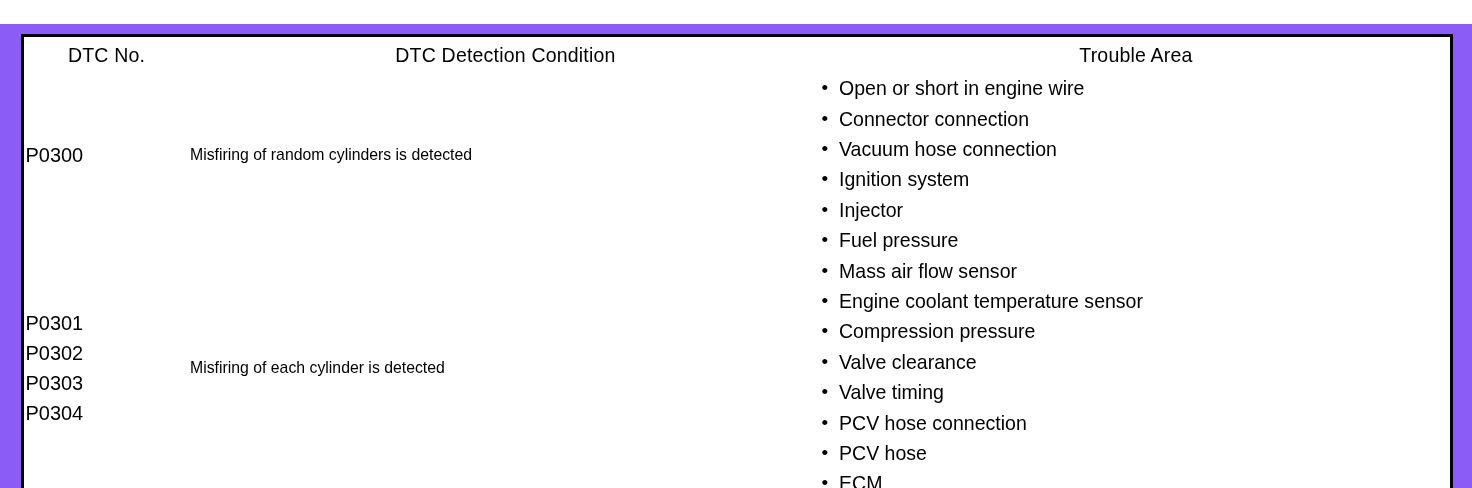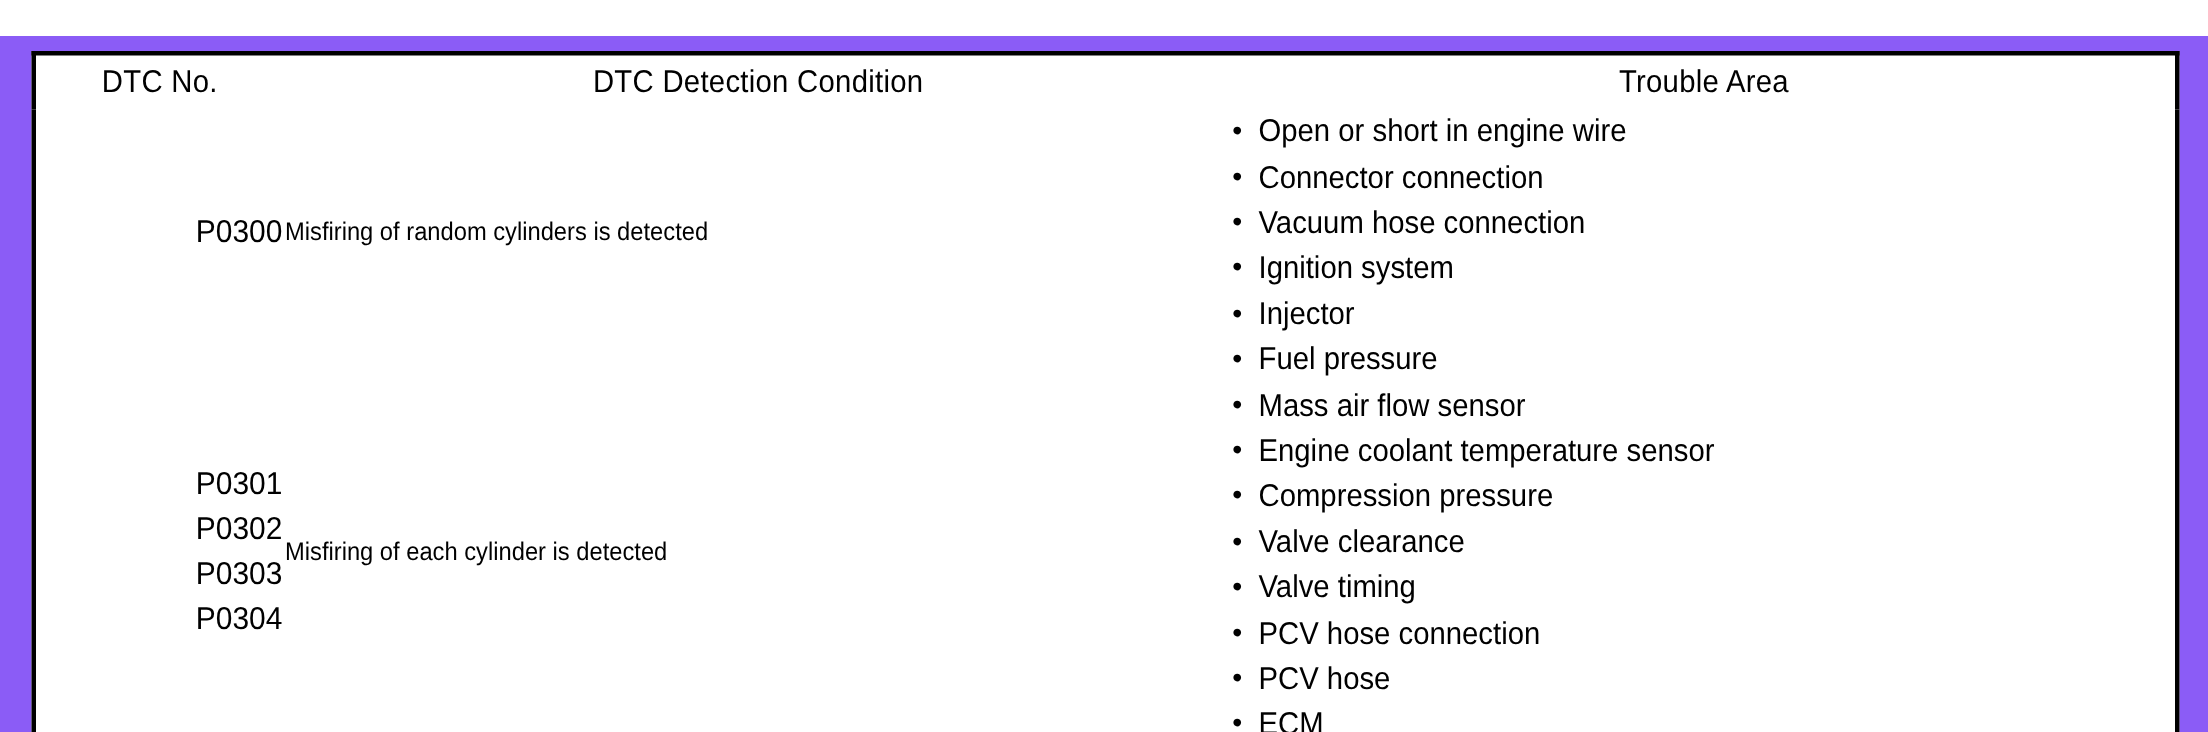--- a/index.html
+++ b/index.html
@@ -60,21 +60,21 @@
     font-weight: normal;
     font-size: 21px;
     line-height: 36px;
     letter-spacing: 0.2px;
   }
 
   
   .rule-bottom { border-bottom: 3px solid #000000; }
 
   .cell-dtc {
-    text-align: right;
+    text-align: left;
     font-size: 21px;
     line-height: 30px;
     white-space: pre-line;
   }
 
   .cell-cond {
     text-align: left;
     font-size: 17px;
     line-height: 28px;
     padding-left: 13px;

